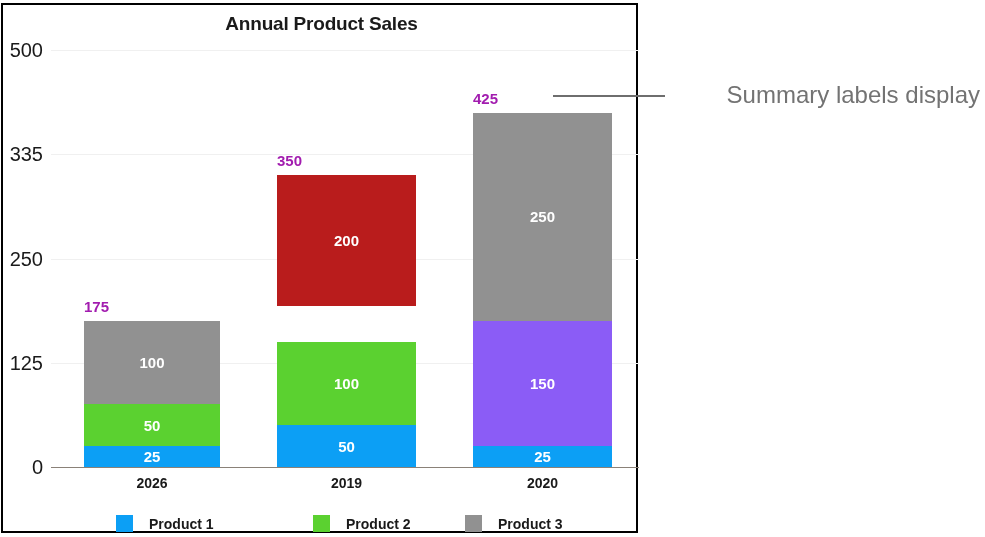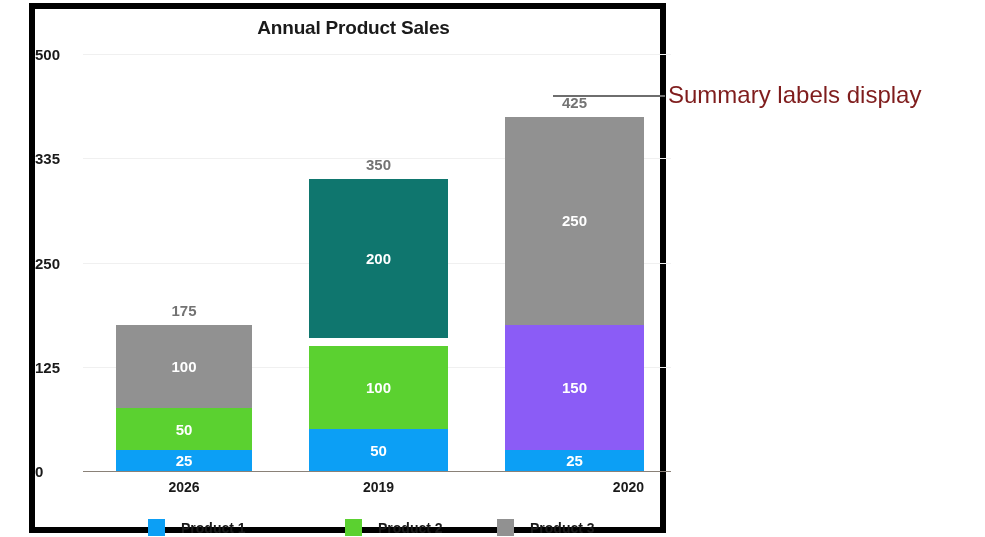--- a/index.html
+++ b/index.html
@@ -22,24 +22,23 @@
     height: 537px;
   }
 
   
   .chart-frame {
     position: absolute;
     left: 1px;
     top: 3px;
     width: 637px;
     height: 530px;
-    border: 6px solid #000000;
+    border: 2px solid #000000;
     box-sizing: border-box;
     background: #ffffff;
-    margin-left: 28px;
   }
 
   .chart-title {
     position: absolute;
     left: 0;
     top: 8px;
     width: 637px;
     text-align: center;
     font-size: 19px;
     font-weight: bold;
@@ -68,23 +67,23 @@
     left: 48px;
     width: 588px;
     height: 1px;
     background: #8a8178;
   }
 
   .ytick {
     position: absolute;
     left: 0;
     width: 40px;
-    text-align: left;
-    font-size: 15px;
-    font-weight: bold;
+    text-align: right;
+    font-size: 20px;
+    font-weight: normal;
     color: #1a1a1a;
     transform: translateY(-50%);
   }
 
   .xtick {
     position: absolute;
     top: 470px;
     font-size: 14px;
     font-weight: bold;
     color: #1a1a1a;
@@ -108,24 +107,23 @@
   .seg-label {
     font-size: 15px;
     font-weight: bold;
     color: #ffffff;
     line-height: 1;
     user-select: none;
   }
   .total-label {
     position: absolute;
     width: 100%;
-    text-align: center;
     font-size: 15px;
     font-weight: bold;
-    color: #737373;
+    color: #a21caf;
   }
 
   
   .legend {
     position: absolute;
     left: 0;
     top: 510px;
     width: 637px;
     height: 22px;
   }
@@ -156,22 +154,23 @@
     height: 2px;
     background: #6e6e6e;
   }
   .callout {
     position: absolute;
     left: 668px;
     top: 79px;
     width: 312px;
     font-size: 24px;
     line-height: 32px;
-    color: #7f1d1d;
+    color: #737373;
     font-weight: normal;
+    text-align: right;
   }
   .callout div { white-space: nowrap; }
 </style>
 </head>
 <body>
 
 <div id="stage">
 
   <div class="chart-frame">
 
@@ -202,39 +201,39 @@
           <div class="total-label" style="top: -23px;">175</div>
         </div>
         <div class="xtick" style="left: 81px; width: 136px;">2026</div>
         <div class="bar-group" style="left: 274px; width: 139px; top: 170.1px; height: 291.9px; bottom: auto;">
           <div class="seg" style="top: 250.2px; height: 41.7px; background: rgb(12, 159, 245);">
             <span class="seg-label">50</span>
           </div>
           <div class="seg" style="top: 166.8px; height: 83.4px; background: rgb(91, 209, 48);">
             <span class="seg-label">100</span>
           </div>
-          <div class="seg" style="top: 0px; height: 159px; background: #0f766e;">
+          <div class="seg" style="top: 0px; height: 131px; background: #b91c1c;">
             <span class="seg-label">200</span>
           </div>
           <div class="total-label" style="top: -23px;">350</div>
         </div>
         <div class="xtick" style="left: 274px; width: 139px;">2019</div>
         <div class="bar-group" style="left: 470px; width: 139px; top: 107.55px; height: 354.45px; bottom: auto;">
           <div class="seg" style="top: 333.6px; height: 20.85px; background: rgb(12, 159, 245);">
             <span class="seg-label">25</span>
           </div>
           <div class="seg" style="top: 208.5px; height: 125.1px; background: #8b5cf6;">
             <span class="seg-label">150</span>
           </div>
           <div class="seg" style="top: 0px; height: 208.5px; background: rgb(145, 145, 145);">
             <span class="seg-label">250</span>
           </div>
           <div class="total-label" style="top: -23px;">425</div>
         </div>
-        <div class="xtick" style="left: 470px; width: 139px; text-align: right;">2020</div>
+        <div class="xtick" style="left: 470px; width: 139px;">2020</div>
       </div>
 
     <div class="legend" id="legend">
 
     <div class="legend-item" style="left: 113px;">
           <span class="legend-swatch" style="background: rgb(12, 159, 245);"></span>
           <span class="legend-text">Product 1</span>
         </div>
         <div class="legend-item" style="left: 310px;">
           <span class="legend-swatch" style="background: rgb(91, 209, 48);"></span>

